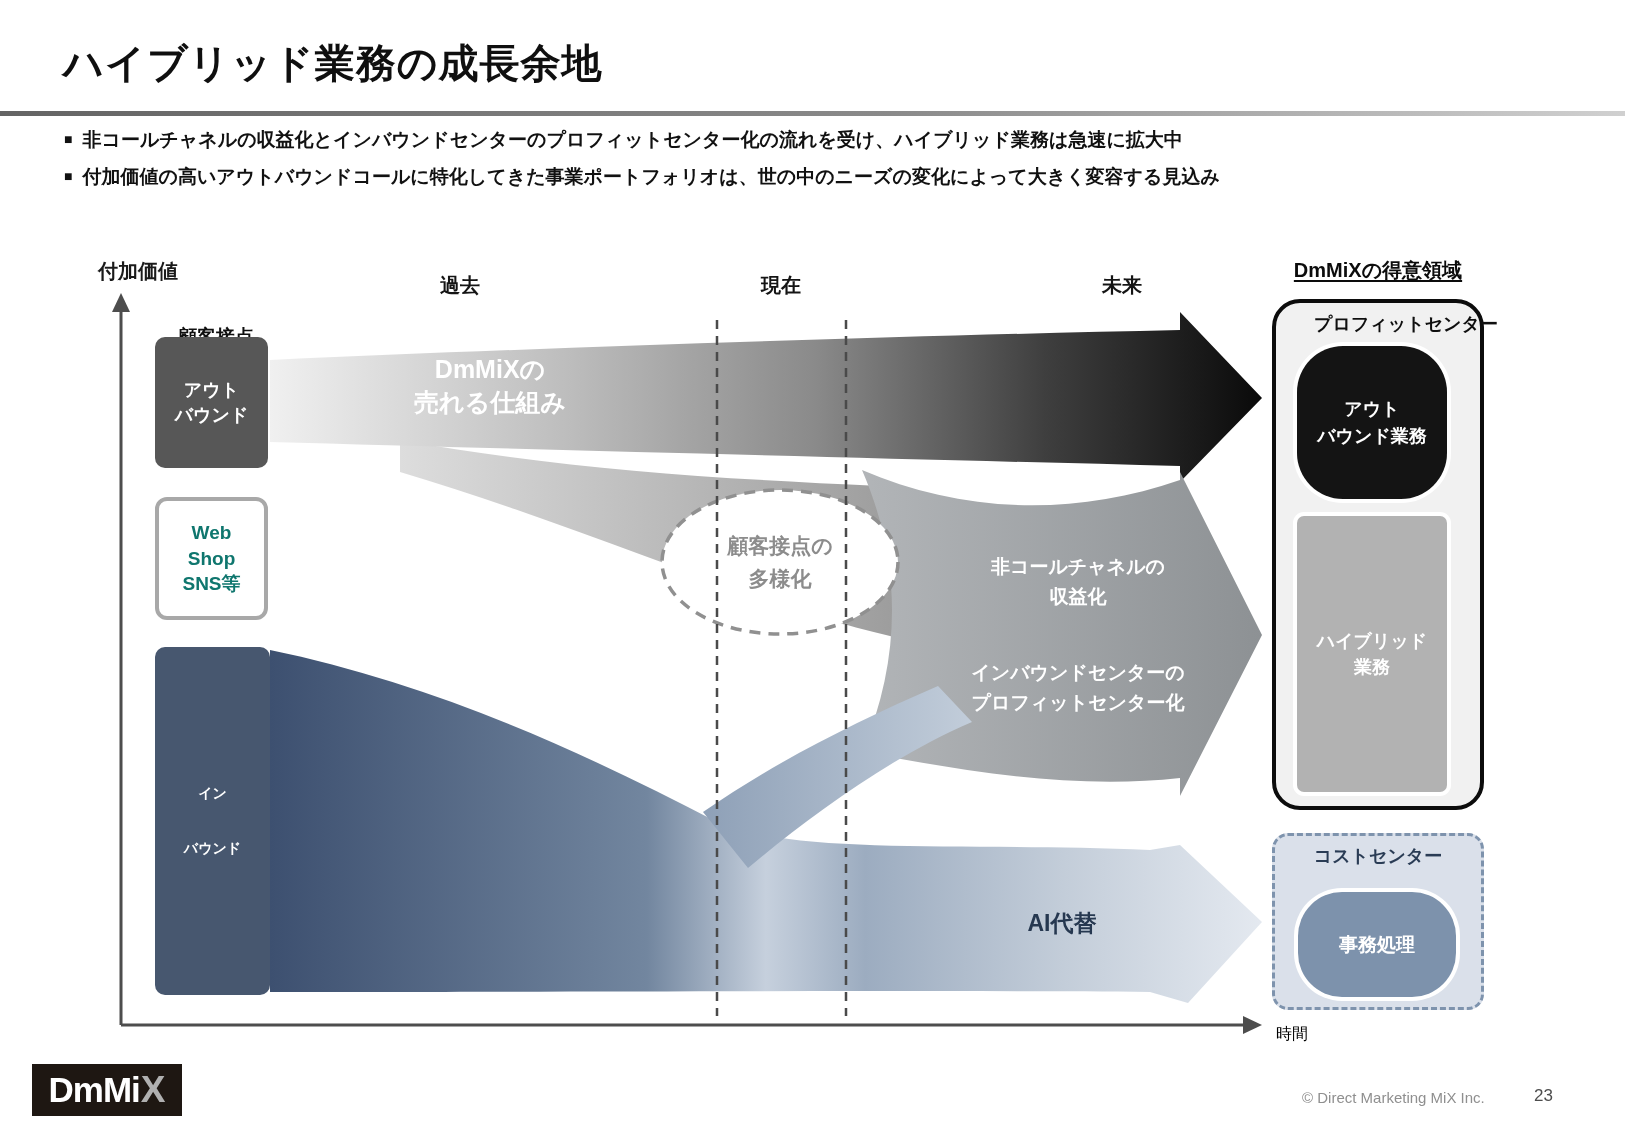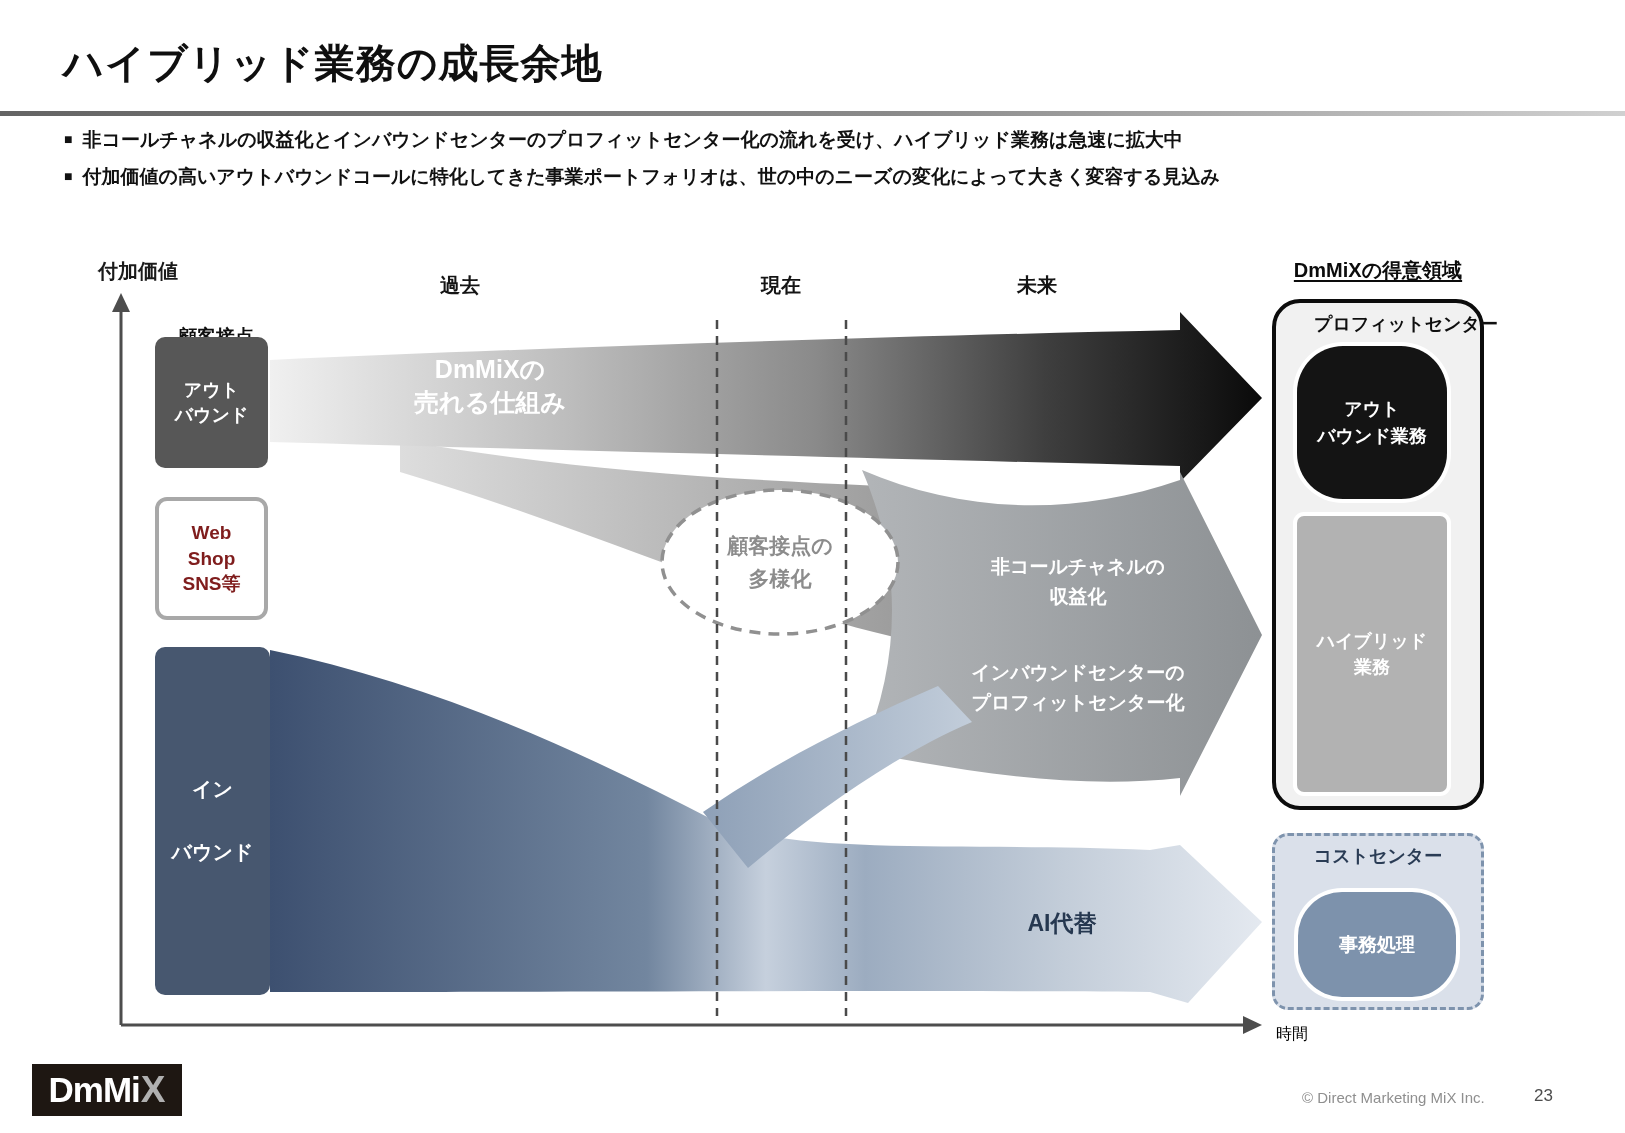--- a/index.html
+++ b/index.html
@@ -18,27 +18,27 @@
   }
   .bullets{left:64px;top:127px;}
   .bullet-row{display:flex;align-items:baseline;margin-bottom:11px;font-size:19px;font-weight:bold;color:#111;white-space:nowrap;}
   .bullet-marker{font-size:14px;margin-right:10px;position:relative;top:-2px;color:#111;}
   
   .y-axis-label{left:58px;top:258px;font-size:20px;font-weight:bold;color:#1a1a1a;margin-left:40px;}
   .x-axis-label{left:1276px;top:1024px;font-size:16px;font-weight:normal;color:#000000;}
   .touchpoint-label{left:156px;top:292px;width:120px;text-align:center;font-size:19px;font-weight:bold;
     text-decoration:underline;text-underline-offset:3px;color:#0f0f0f;margin-top:32px;}
   .col-head{top:272px;transform:translateX(-50%);font-size:20px;font-weight:bold;color:#141414;white-space:nowrap;}
-  .col-past{left:460px;} .col-present{left:781px;} .col-future{left:1037px;}
+  .col-past{left:460px;} .col-present{left:781px;} .col-future{left:1122px;}
   
   .src-box{display:flex;flex-direction:column;align-items:center;justify-content:center;
     text-align:center;font-weight:bold;line-height:1.35;box-sizing:border-box;}
   .src-outbound{left:155px;top:337px;width:113px;height:131px;background:#575757;border-radius:10px;color:#fff;font-size:18px;}
-  .src-web{left:155px;top:497px;width:113px;height:123px;background:#ffffff;border:4px solid #a8a8a8;border-radius:12px;color:#7f1d1d;font-size:19px;}
-  .src-inbound{left:155px;top:647px;width:115px;height:348px;background:#47576f;border-radius:10px;color:#fff;font-size:20px;gap:36px;}
+  .src-web{left:155px;top:497px;width:113px;height:123px;background:#ffffff;border:4px solid #a8a8a8;border-radius:12px;color:#0f766e;font-size:19px;}
+  .src-inbound{left:155px;top:647px;width:115px;height:348px;background:#47576f;border-radius:10px;color:#fff;font-size:14px;gap:36px;}
   
   .panel-heading{left:1272px;top:257px;width:212px;text-align:center;font-size:20px;font-weight:bold;
     text-decoration:underline;text-underline-offset:3px;color:#0c0c0c;white-space:nowrap;}
   .profit-panel{left:1272px;top:299px;width:212px;height:511px;background:#f1f1f1;border:4px solid #0c0c0c;
     border-radius:28px;box-sizing:border-box;}
   .profit-label{position:absolute;left:0;top:9px;width:100%;text-align:center;font-size:18px;font-weight:bold;color:#0f0f0f;white-space:nowrap;margin-left:28px;}
   .pill{position:absolute;display:flex;flex-direction:column;align-items:center;justify-content:center;
     text-align:center;color:#ffffff;font-weight:bold;line-height:1.45;box-shadow:0 0 0 4px #ffffff;}
   .outbound-biz{left:21px;top:43px;width:150px;height:153px;background:#141414;border-radius:46px;font-size:18px;}
   .hybrid-biz{left:21px;top:213px;width:150px;height:276px;background:#b2b2b2;border-radius:7px;font-size:18px;}

